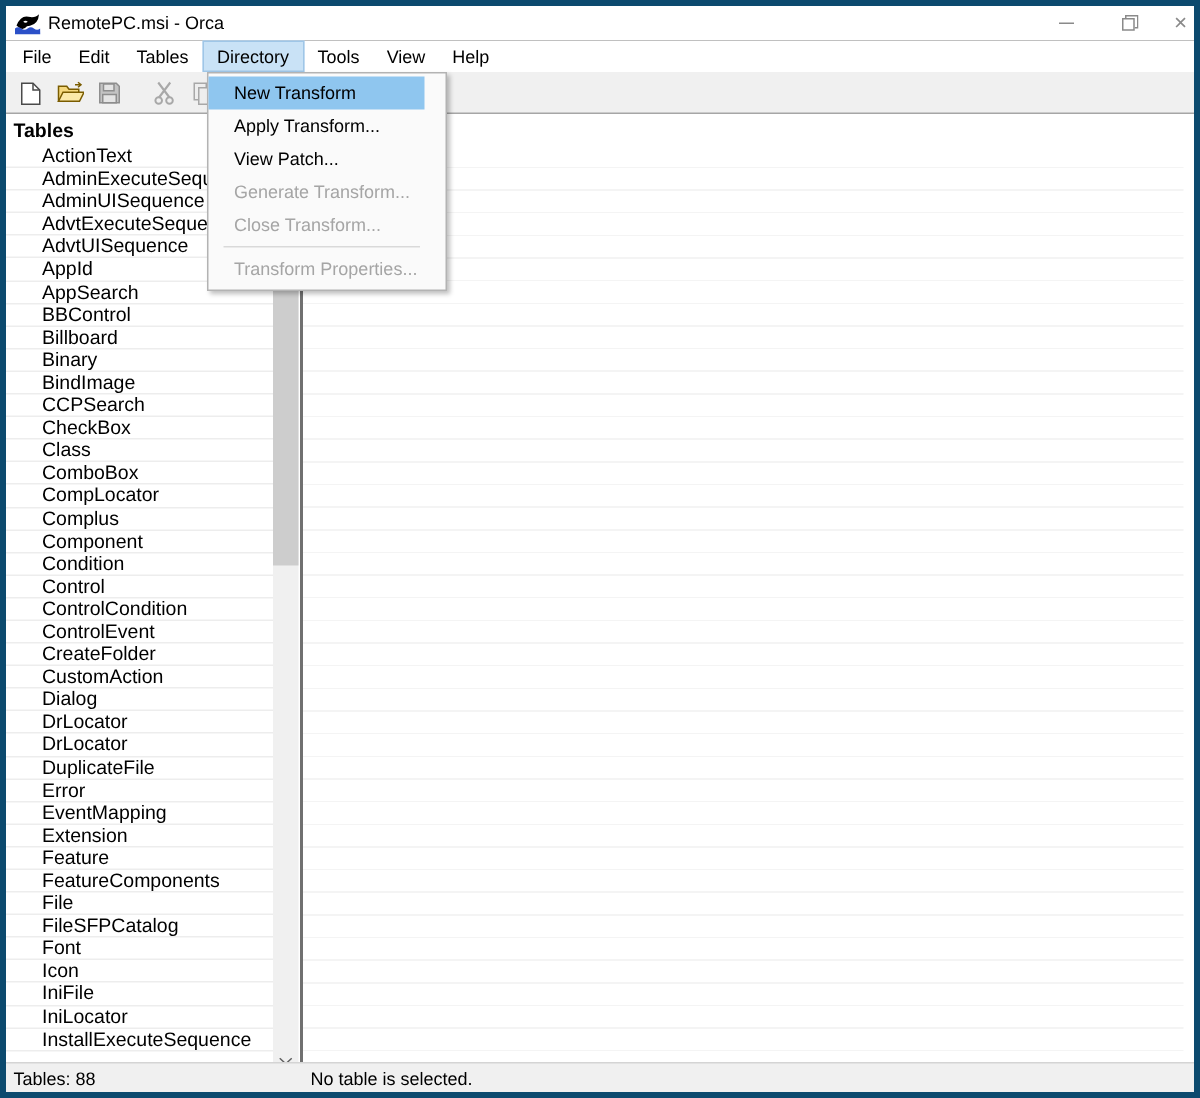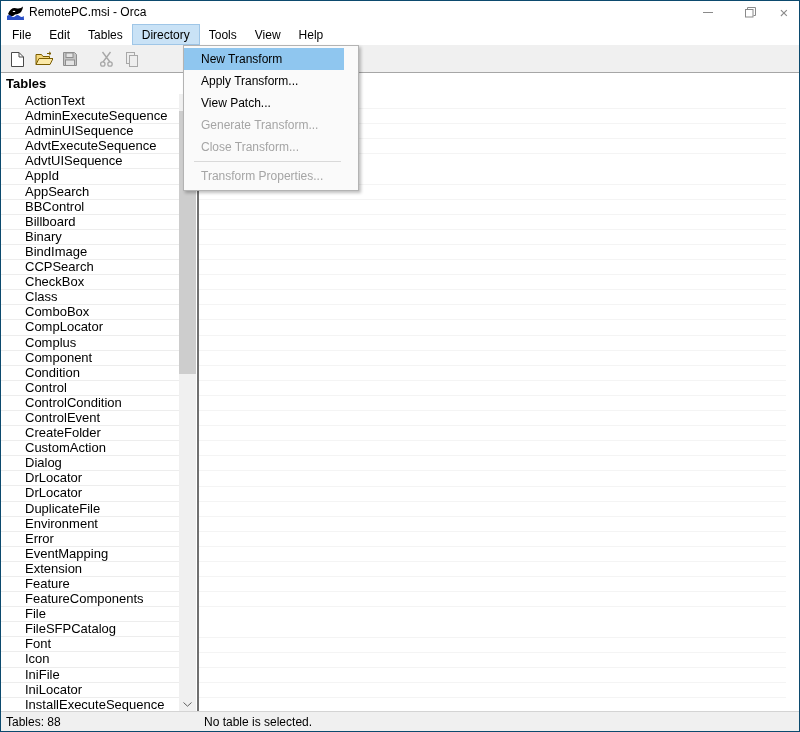--- a/index.html
+++ b/index.html
@@ -1,20 +1,20 @@
 <!DOCTYPE html>
 <html><head>
 <meta charset="utf-8">
 <style>
   * { margin:0; padding:0; box-sizing:border-box; }
   html,body { background:#d8d8d8; }
   body { font-family:"Liberation Sans","DejaVu Sans",sans-serif; }
   .window {
     position:relative; width:800px; height:732px; background:#000000;
-    border:1px solid #0c4a6e; overflow:hidden;
+    border:4px solid #0c4a6e; overflow:hidden;
   }
   
   .titlebar { position:absolute; left:0; top:0; width:100%; height:23px; background:#fff; }
   .app-icon { position:absolute; left:6px; top:4px; width:17px; height:15px; }
   .title-text { position:absolute; left:28px; top:4px; font-size:12px; color:#000; white-space:nowrap; }
   .winbtn { position:absolute; top:0; height:22px; width:34px; display:flex; align-items:center; justify-content:center; color:#8a8a8a; }
   .btn-min { left:690px; } .btn-restore { left:732px; } .btn-close { left:766px; font-size:15px; }
   .min-glyph { width:10px; height:1px; background:#8a8a8a; display:block; }
   
   .menubar { position:absolute; left:0; top:23px; width:100%; height:21px; background:#fff; display:flex; align-items:stretch; padding-left:2px; }
@@ -34,22 +34,22 @@
   .divider { position:absolute; left:196px; top:0; width:2px; height:100%; background:#707070; }
   .right-pane { position:absolute; left:198px; top:0; right:0; bottom:0; background:#fff; }
   .rgrid { position:absolute; left:0; top:21px; width:587px; bottom:0;
     background:repeating-linear-gradient(to bottom,#fff 0,#fff 14.1px,#f4f4f4 14.1px,#f4f4f4 15.1px); }
   
   .vscroll { position:absolute; left:178px; top:21px; width:17px; bottom:0; background:#f0f0f0; }
   .sarrow { position:absolute; left:0; width:17px; height:17px; display:flex; align-items:center; justify-content:center; }
   .sarrow.up { top:0; } .sarrow.down { bottom:0; }
   .vthumb { position:absolute; left:0; top:17px; width:17px; height:263px; background:#cdcdcd; }
   
-  .popup { position:absolute; left:134px; top:44px; width:176px; background:#fafafa;
-    border:1px solid #b3b3b3; box-shadow:2px 2px 3px rgba(0,0,0,0.25); z-index:50; padding:2px 14px 3px 0;margin-left:48px; }
+  .popup { position:absolute; left:134px; top:44px; width:160px; background:#fafafa;
+    border:1px solid #b3b3b3; box-shadow:2px 2px 3px rgba(0,0,0,0.25); z-index:50; padding:2px 14px 3px 0; }
   .menu-item { height:22px; line-height:22px; font-size:12px; color:#000; padding-left:17px; white-space:nowrap; }
   .menu-item.highlighted { background:#8fc6ef; }
   .menu-item.disabled { color:#a5a5a5; }
   .menu-sep { height:1px; background:#d9d9d9; margin:3px 3px 3px 10px; }
   
   .statusbar { position:absolute; left:0; bottom:0; width:100%; height:20px; background:#f0f0f0;
     border-top:1px solid #d4d4d4; font-size:12px; color:#000; }
   .status-left { position:absolute; left:5px; top:3px; }
   .status-right { position:absolute; left:203px; top:3px; }
 </style>
@@ -150,21 +150,20 @@
           <div class="trow">Condition</div>
           <div class="trow">Control</div>
           <div class="trow">ControlCondition</div>
           <div class="trow">ControlEvent</div>
           <div class="trow">CreateFolder</div>
           <div class="trow">CustomAction</div>
           <div class="trow">Dialog</div>
           <div class="trow">DrLocator</div>
           <div class="trow">DrLocator</div>
           <div class="trow">DuplicateFile</div>
-          <div class="trow">Environment</div>
           <div class="trow">Error</div>
           <div class="trow">EventMapping</div>
           <div class="trow">Extension</div>
           <div class="trow">Feature</div>
           <div class="trow">FeatureComponents</div>
           <div class="trow">File</div>
           <div class="trow">FileSFPCatalog</div>
           <div class="trow">Font</div>
           <div class="trow">Icon</div>
           <div class="trow">IniFile</div>

